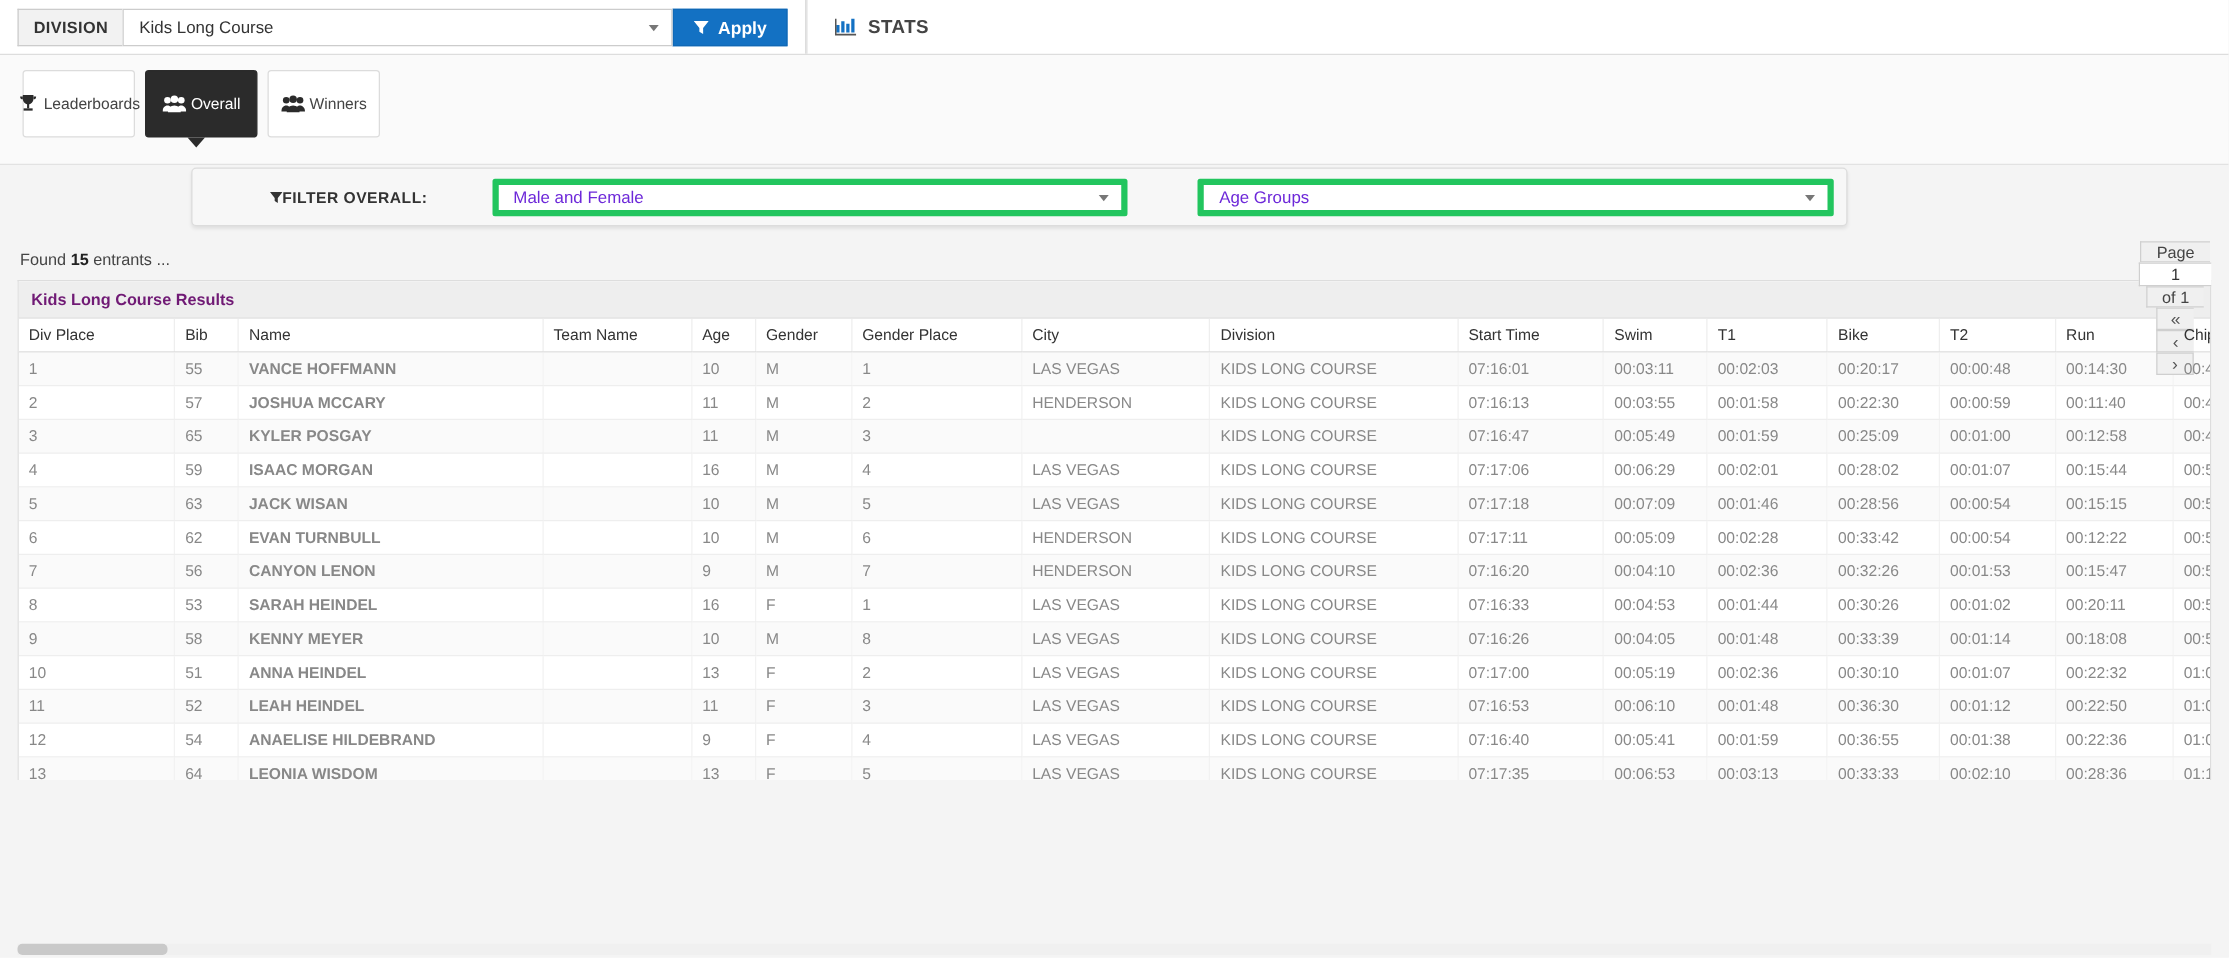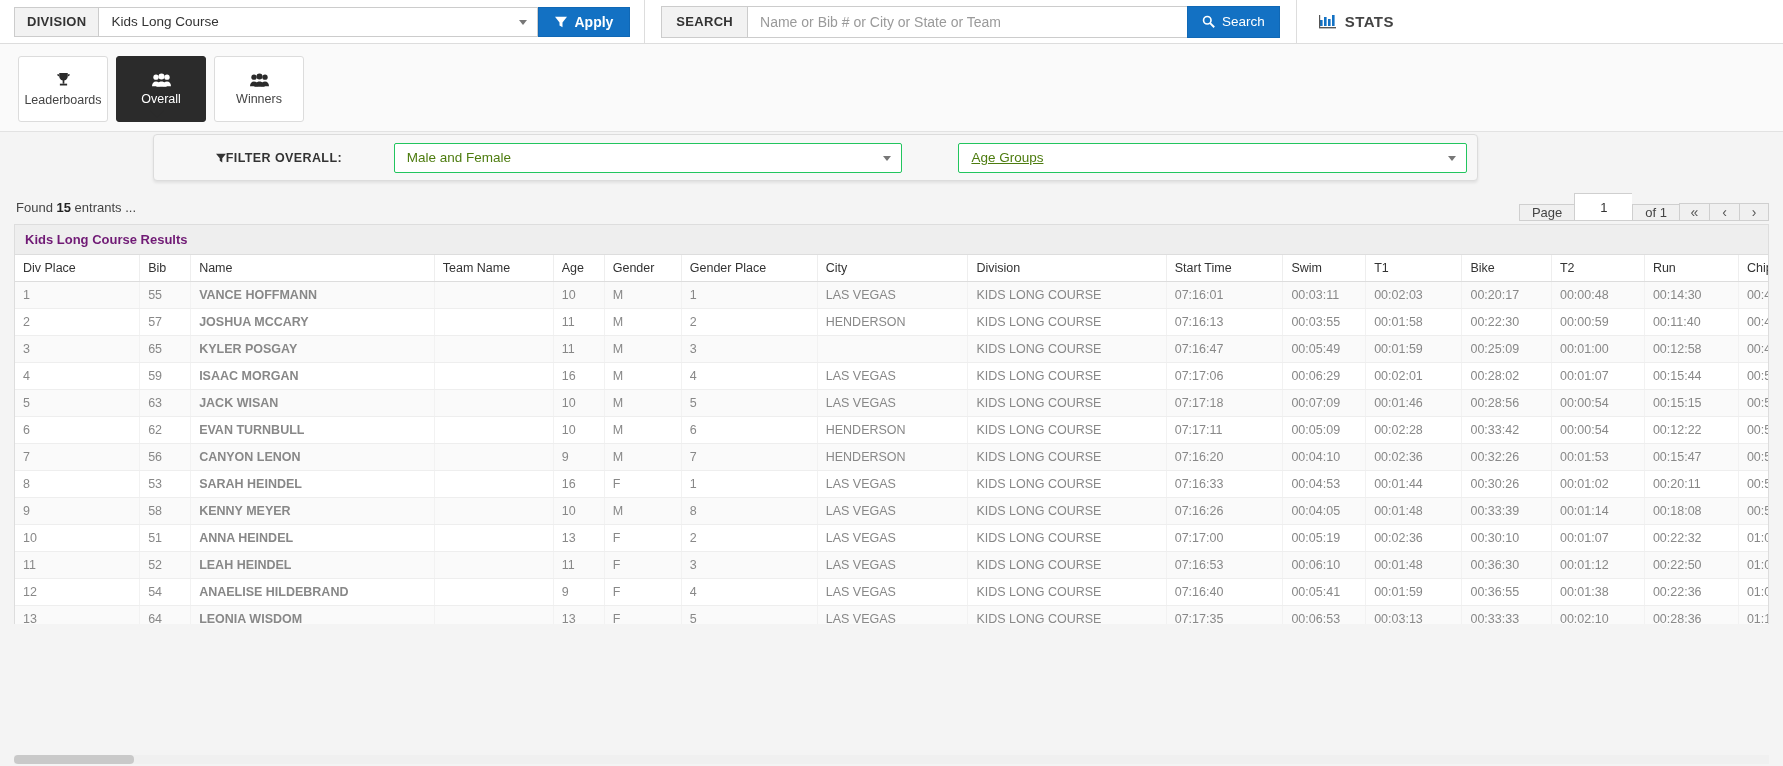--- a/index.html
+++ b/index.html
@@ -115,25 +115,25 @@
   
   .tabs-wrap {
     background: #fafafa;
     border-bottom: 1px solid #e2e2e2;
     padding: 12px 0 0 18px;
     height: 88px;
     position: relative;
   }
   .tabs { display: flex; gap: 8px; }
   .tab {
-    width: 90px; height: 66px;
+    width: 90px; height: 54px;
     border: 1px solid #dcdcdc;
     border-radius: 3px;
     background: #fff;
-    display: flex; flex-direction: column;
+    display: flex; 
     align-items: center; justify-content: center;
     gap: 4px;
     cursor: pointer;
     color: #444;
   }
   .tab.active { background: #2b2b2b; border-color: #2b2b2b; color: #fff; }
   .tab-label { font-size: 12.5px; }
   .tab .icon svg { display: block; }
 
   
@@ -168,41 +168,41 @@
   .filter-label {
     font-size: 12.5px; font-weight: bold; color: #333;
     letter-spacing: .4px;
     display: flex; align-items: center; gap: 0;
     width: 240px; justify-content: center;
   }
   .filter-select {
     position: relative;
     height: 30px;
     background: #fff;
-    border: 1px solid #22c55e;
+    border: 5px solid #22c55e;
     border-radius: 2px;
     display: flex; align-items: center;
     padding: 0 12px;
     font-size: 13.5px;
-    color: #4d7c0f;
+    color: #6d28d9;
   }
   .fs1 { width: 530px; margin-left: 0; }
-  .fs2 { width: 530px; margin-left: 56px; text-decoration: underline; }
+  .fs2 { width: 530px; margin-left: 56px; }
 
   
   .found-row {
     display: flex; align-items: center; justify-content: space-between;
     padding: 0 14px 0 16px;
     height: 34px;
     background: #f4f4f4;
   }
   .found-text { font-size: 13px; color: #444; }
   .found-text b { color: #222; }
 
-  .pager { display: flex; align-items: flex-end; height: 28px; }
+  .pager { display: flex; align-items: center; height: 28px; flex-direction: column; }
   .pager-cell {
     border: 1px solid #cfcfcf;
     border-right: none;
     background: #f0f0f0;
     display: flex; align-items: center; justify-content: center;
     padding: 0 12px;
     font-size: 13px; color: #444;
   }
   .pager-input {
     width: 58px; height: 28px;
@@ -311,31 +311,20 @@
     <div class="apply-btn">
       <svg width="12" height="12" viewBox="0 0 16 16">
         <path d="M0 1h16L10 8.5V15l-4-2.5V8.5z" fill="#ffffff"></path>
       </svg>
       <span>Apply</span>
     </div>
   </div>
 
   <div class="divider-v"></div>
 
-  <div class="topbar-section search-section">
-    <div class="search-label">SEARCH</div>
-    <input class="search-input" type="text" placeholder="Name or Bib # or City or State or Team" style="">
-    <div class="search-btn">
-      <svg width="13" height="13" viewBox="0 0 16 16">
-        <circle cx="6.5" cy="6.5" r="4.6" fill="none" stroke="#ffffff" stroke-width="2"></circle>
-        <line x1="10" y1="10" x2="15" y2="15" stroke="#ffffff" stroke-width="2.4"></line>
-      </svg>
-      <span>Search</span>
-    </div>
-  </div>
 
   <div class="divider-v"></div>
 
   <div class="topbar-section stats-section">
     <svg width="17" height="15" viewBox="0 0 17 15">
       <rect x="1" y="6" width="2.6" height="6" fill="#1371c3"></rect>
       <rect x="5" y="3" width="2.6" height="9" fill="#1371c3"></rect>
       <rect x="9" y="5" width="2.6" height="7" fill="#1371c3"></rect>
       <rect x="13" y="1" width="2.6" height="11" fill="#1371c3"></rect>
       <rect x="0" y="13" width="17" height="1.4" fill="#555"></rect>

